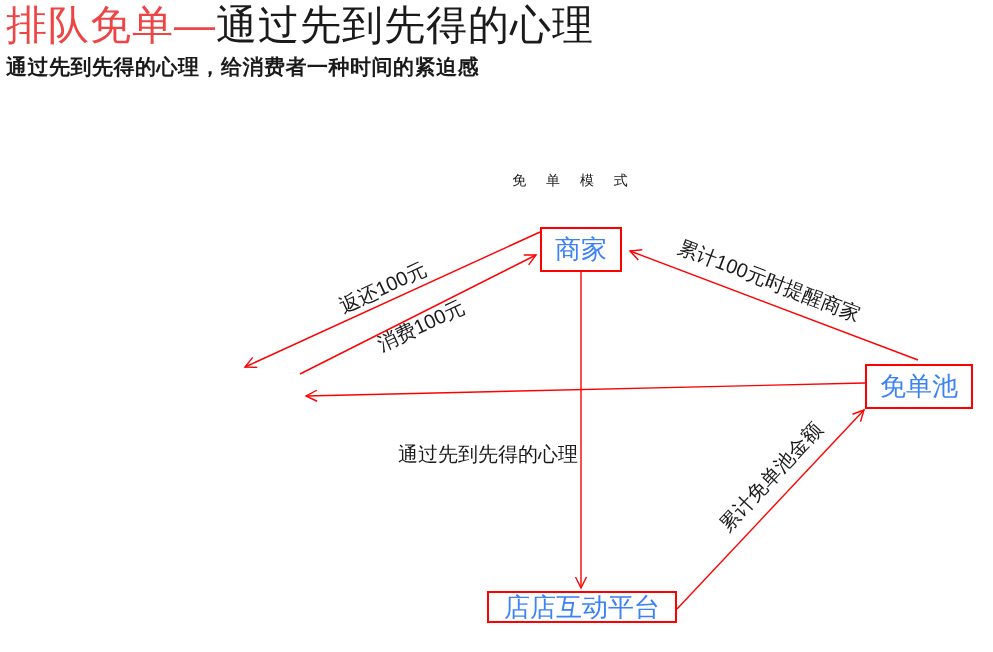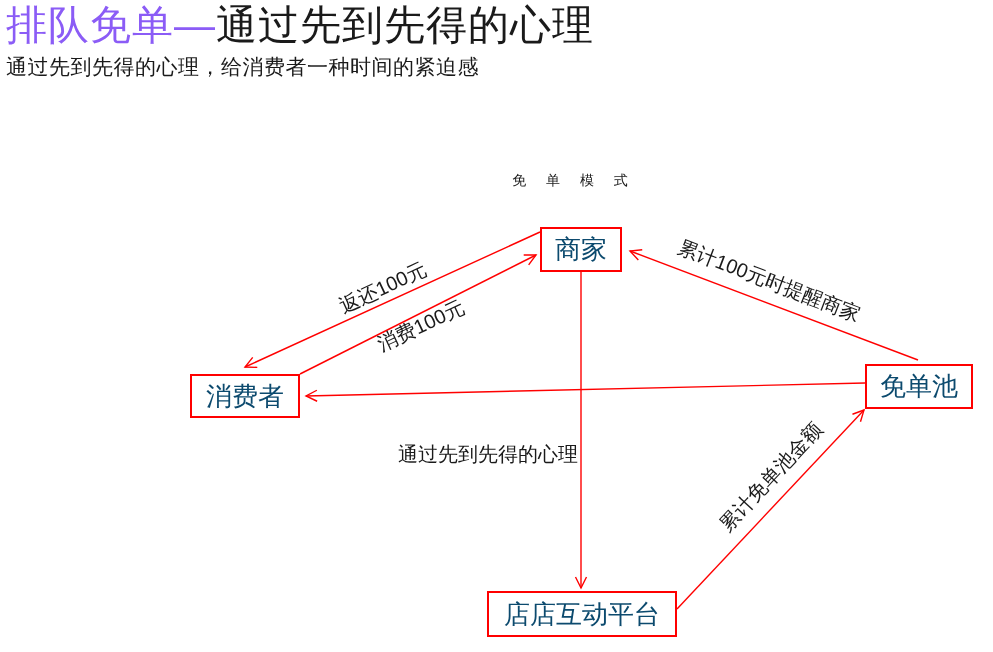--- a/index.html
+++ b/index.html
@@ -24,27 +24,27 @@
   .title {
     margin: 0;
     font-size: 41px;
     font-weight: 400;
     line-height: 1.15;
     letter-spacing: 1px;
     color: #1a1a1a;
     white-space: nowrap;
   }
   .title .accent {
-    color: #8b5cf6;
+    color: #ef4444;
     text-align: right;
   }
   .subtitle {
     margin: 4px 0 0 0;
     font-size: 21px;
-    font-weight: 400;
+    font-weight: 700;
     color: #1a1a1a;
     letter-spacing: 0.5px;
     white-space: nowrap;
   }
   
   .diagram {
     position: absolute;
     left: 0; top: 0;
     width: 993px;
     height: 652px;
@@ -65,27 +65,27 @@
   }
   .node {
     position: absolute;
     box-sizing: border-box;
     border: 2px solid #ff0000;
     background: #ffffff;
     display: flex;
     align-items: center;
     justify-content: center;
     font-size: 26px;
-    color: #0c4a6e;
+    color: #3b82f6;
     white-space: nowrap;
   }
   .node-merchant  { left: 540px; top: 227px; width:  82px; height: 45px; }
   .node-consumer  { left: 190px; top: 374px; width: 110px; height: 44px; }
   .node-pool      { left: 865px; top: 364px; width: 108px; height: 45px; }
-  .node-platform  { left: 487px; top: 591px; width: 190px; height: 46px; }
+  .node-platform  { left: 487px; top: 591px; width: 190px; height: 32px; }
   .edge-label {
     position: absolute;
     font-size: 20px;
     color: #1a1a1a;
     white-space: nowrap;
   }
   .lbl-return          { left: 383px; top: 288px; transform: translate(-50%,-50%) rotate(-25deg); }
   .lbl-consume         { left: 421px; top: 326px; transform: translate(-50%,-50%) rotate(-25deg); }
   .lbl-set-ratio       { left: 507px; top: 365px; transform: translate(-50%,-50%); }
   .lbl-remind-consumer { left: 725px; top: 366px; transform: translate(-50%,-50%); }
@@ -115,21 +115,20 @@
       </defs>
       <line x1="540" y1="232" x2="245" y2="367" stroke="#ff0000" stroke-width="1.4" marker-end="url(#arrow)"></line>
       <line x1="300" y1="374" x2="536" y2="255" stroke="#ff0000" stroke-width="1.4" marker-end="url(#arrow)"></line>
       <line x1="581" y1="272" x2="581" y2="588" stroke="#ff0000" stroke-width="1.4" marker-end="url(#arrow)"></line>
       <line x1="865" y1="383" x2="306" y2="396" stroke="#ff0000" stroke-width="1.4" marker-end="url(#arrow)"></line>
       <line x1="918" y1="360" x2="630" y2="251" stroke="#ff0000" stroke-width="1.4" marker-end="url(#arrow)"></line>
       <line x1="677" y1="609" x2="864" y2="410" stroke="#ff0000" stroke-width="1.4" marker-end="url(#arrow)"></line>
     </svg>
 
     <div class="node node-merchant">商家</div>
-    <div class="node node-consumer">消费者</div>
     <div class="node node-pool">免单池</div>
     <div class="node node-platform">店店互动平台</div>
 
     <div class="edge-label lbl-return">返还100元</div>
     <div class="edge-label lbl-consume">消费100元</div>
     <div class="edge-label lbl-remind-merchant">累计100元时提醒商家</div>
     <div class="edge-label lbl-add-info">通过先到先得的心理</div>
     <div class="edge-label lbl-accumulate">累计免单池金额</div>
 
   </div>

